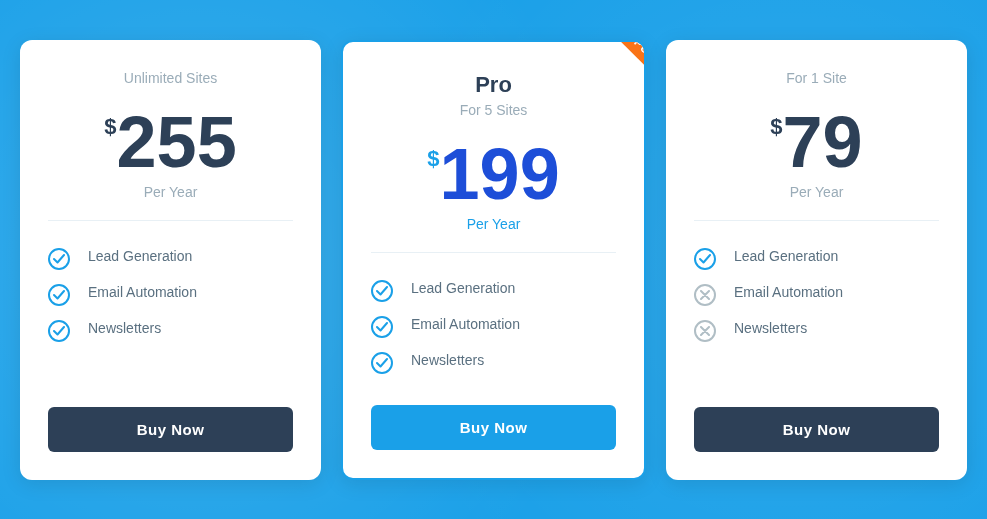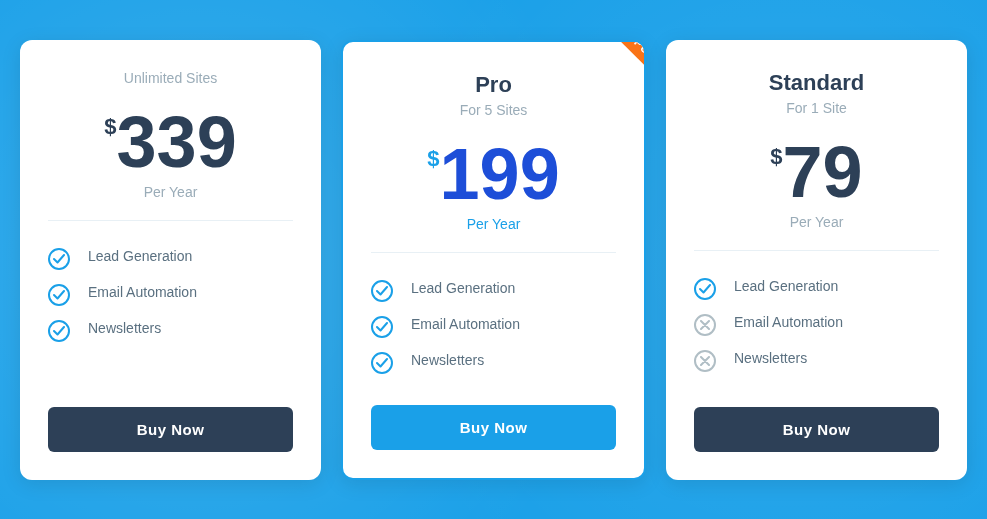--- a/index.html
+++ b/index.html
@@ -187,21 +187,21 @@
   </style>
 </head>
 <body>
 
 <div class="pricing-container">
 <div class="pricing-card">
 
       <p class="card-subtitle">Unlimited Sites</p>
       <div class="price-block">
         <span class="price-dollar">$</span>
-        <span class="price-amount">339</span>
+        <span class="price-amount">255</span>
       </div>
       <p class="price-period">Per Year</p>
       <div class="divider"></div>
       <ul class="features-list">
 
           <li>
             <span class="check-icon">
               <svg width="12" height="10" viewBox="0 0 12 10" fill="none">
                 <path d="M1 5L4.5 8.5L11 1" stroke="#1aa0e8" stroke-width="2" stroke-linecap="round" stroke-linejoin="round"></path>
               </svg>
@@ -271,21 +271,20 @@
               </svg>
             </span>
             <span>Newsletters</span>
           </li>
 
       </ul>
       <button class="buy-btn blue">Buy Now</button>
     </div>
     <div class="pricing-card">
 
-      <h2 class="card-title">Standard</h2>
       <p class="card-subtitle">For 1 Site</p>
       <div class="price-block">
         <span class="price-dollar">$</span>
         <span class="price-amount">79</span>
       </div>
       <p class="price-period">Per Year</p>
       <div class="divider"></div>
       <ul class="features-list">
 
           <li>

